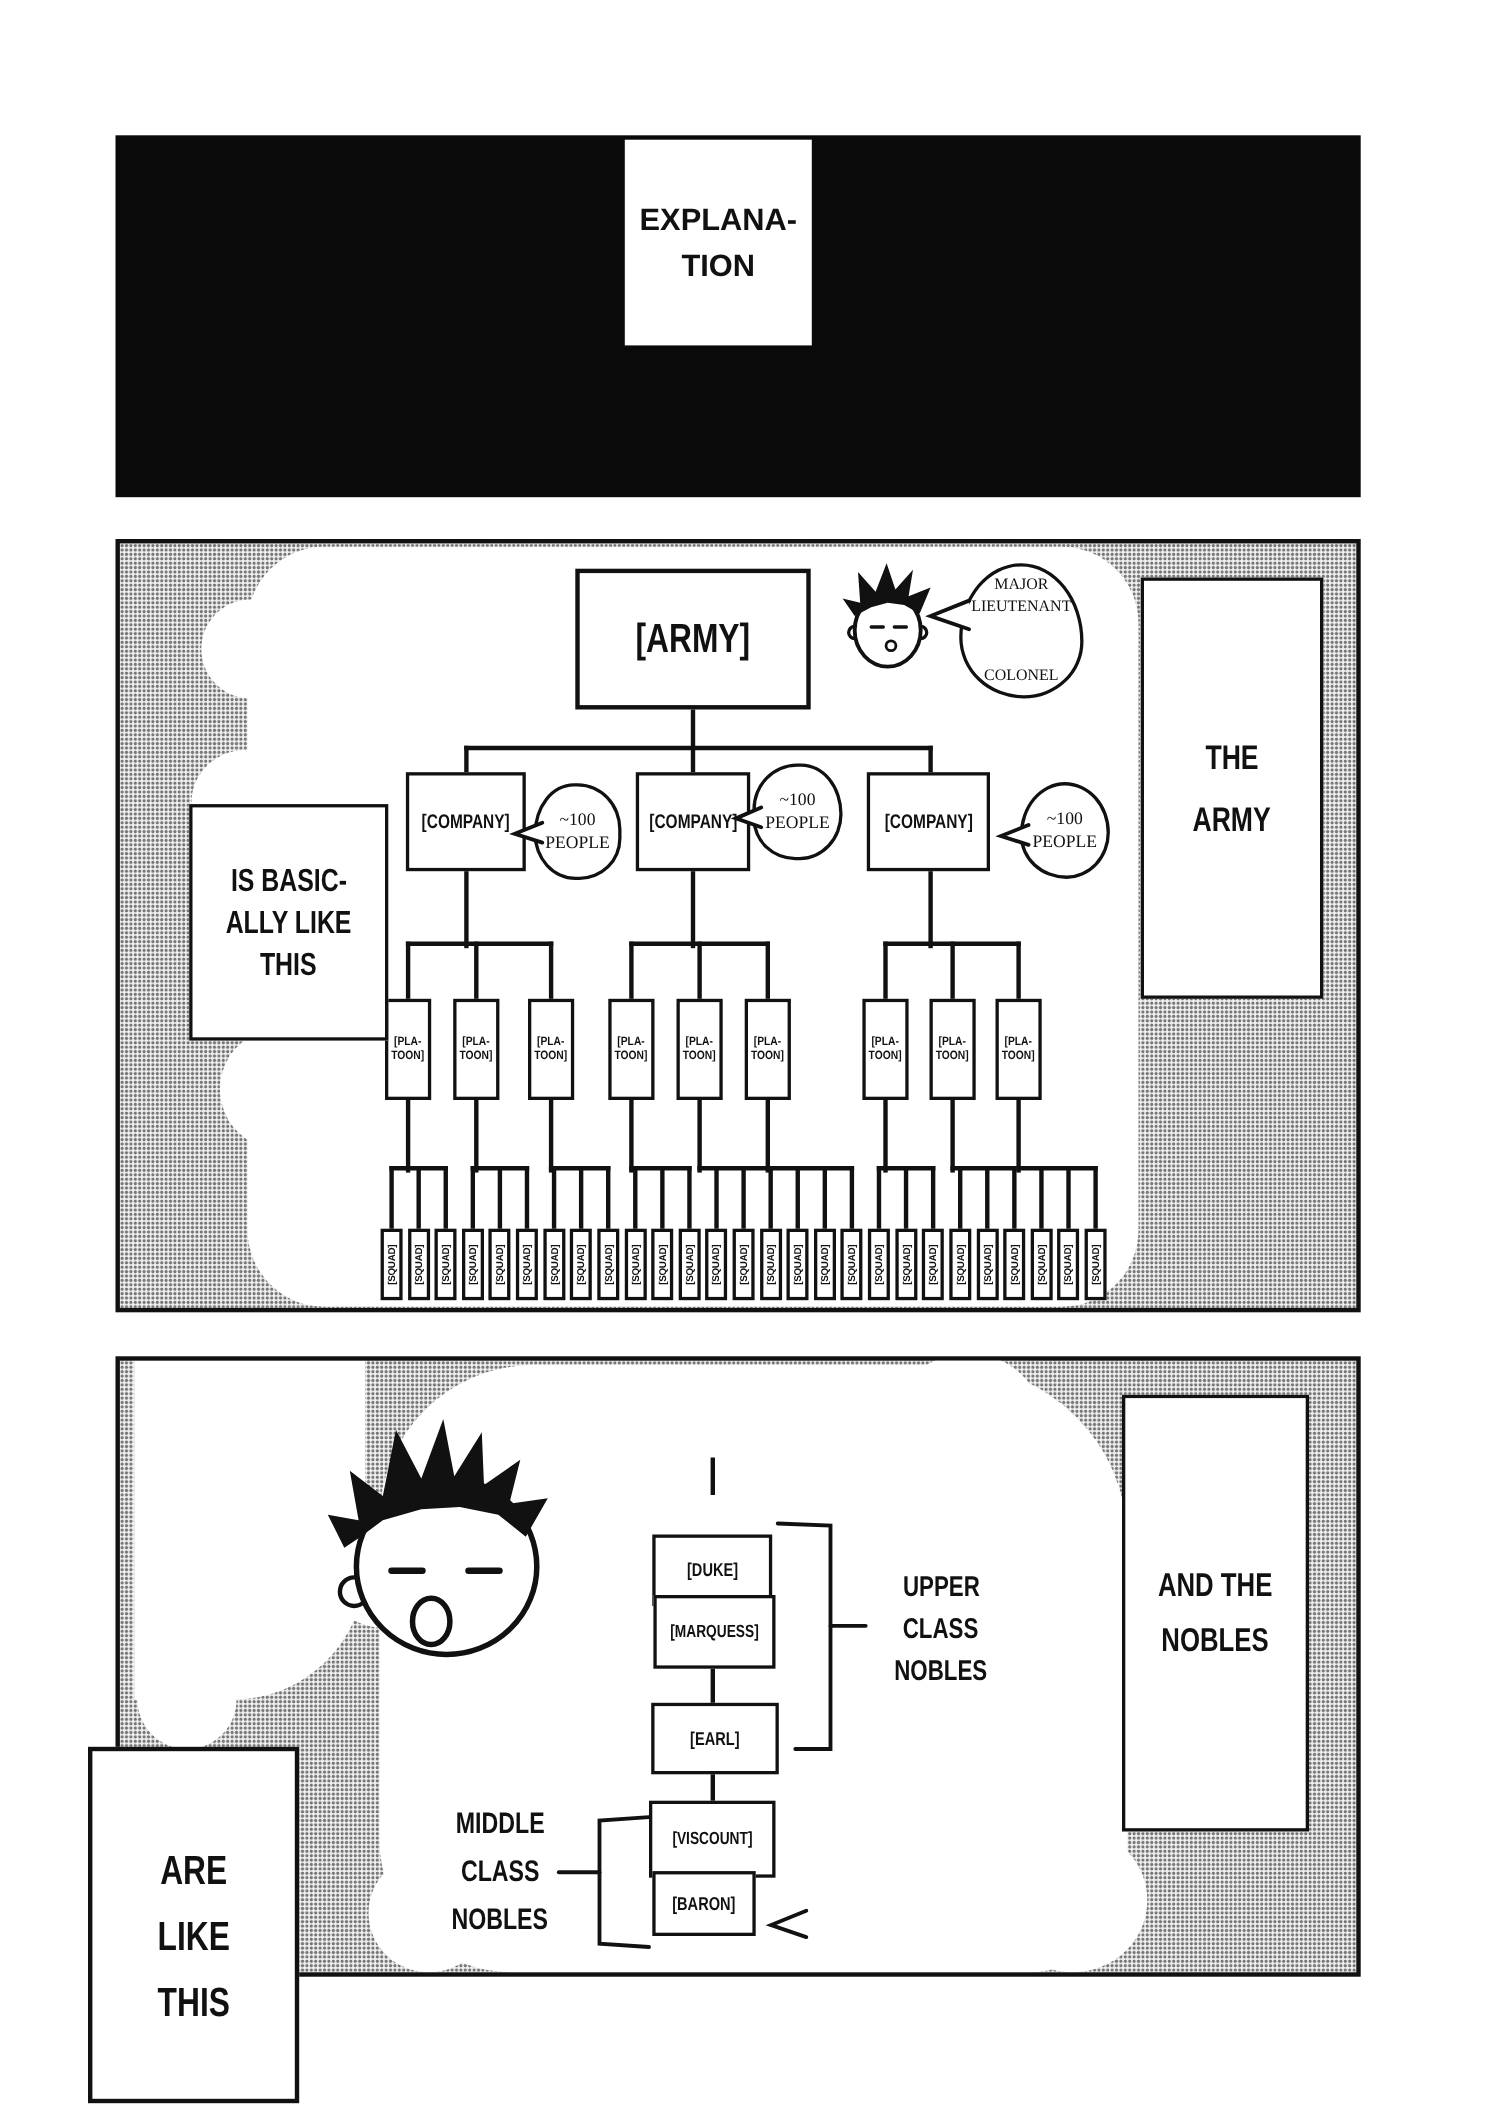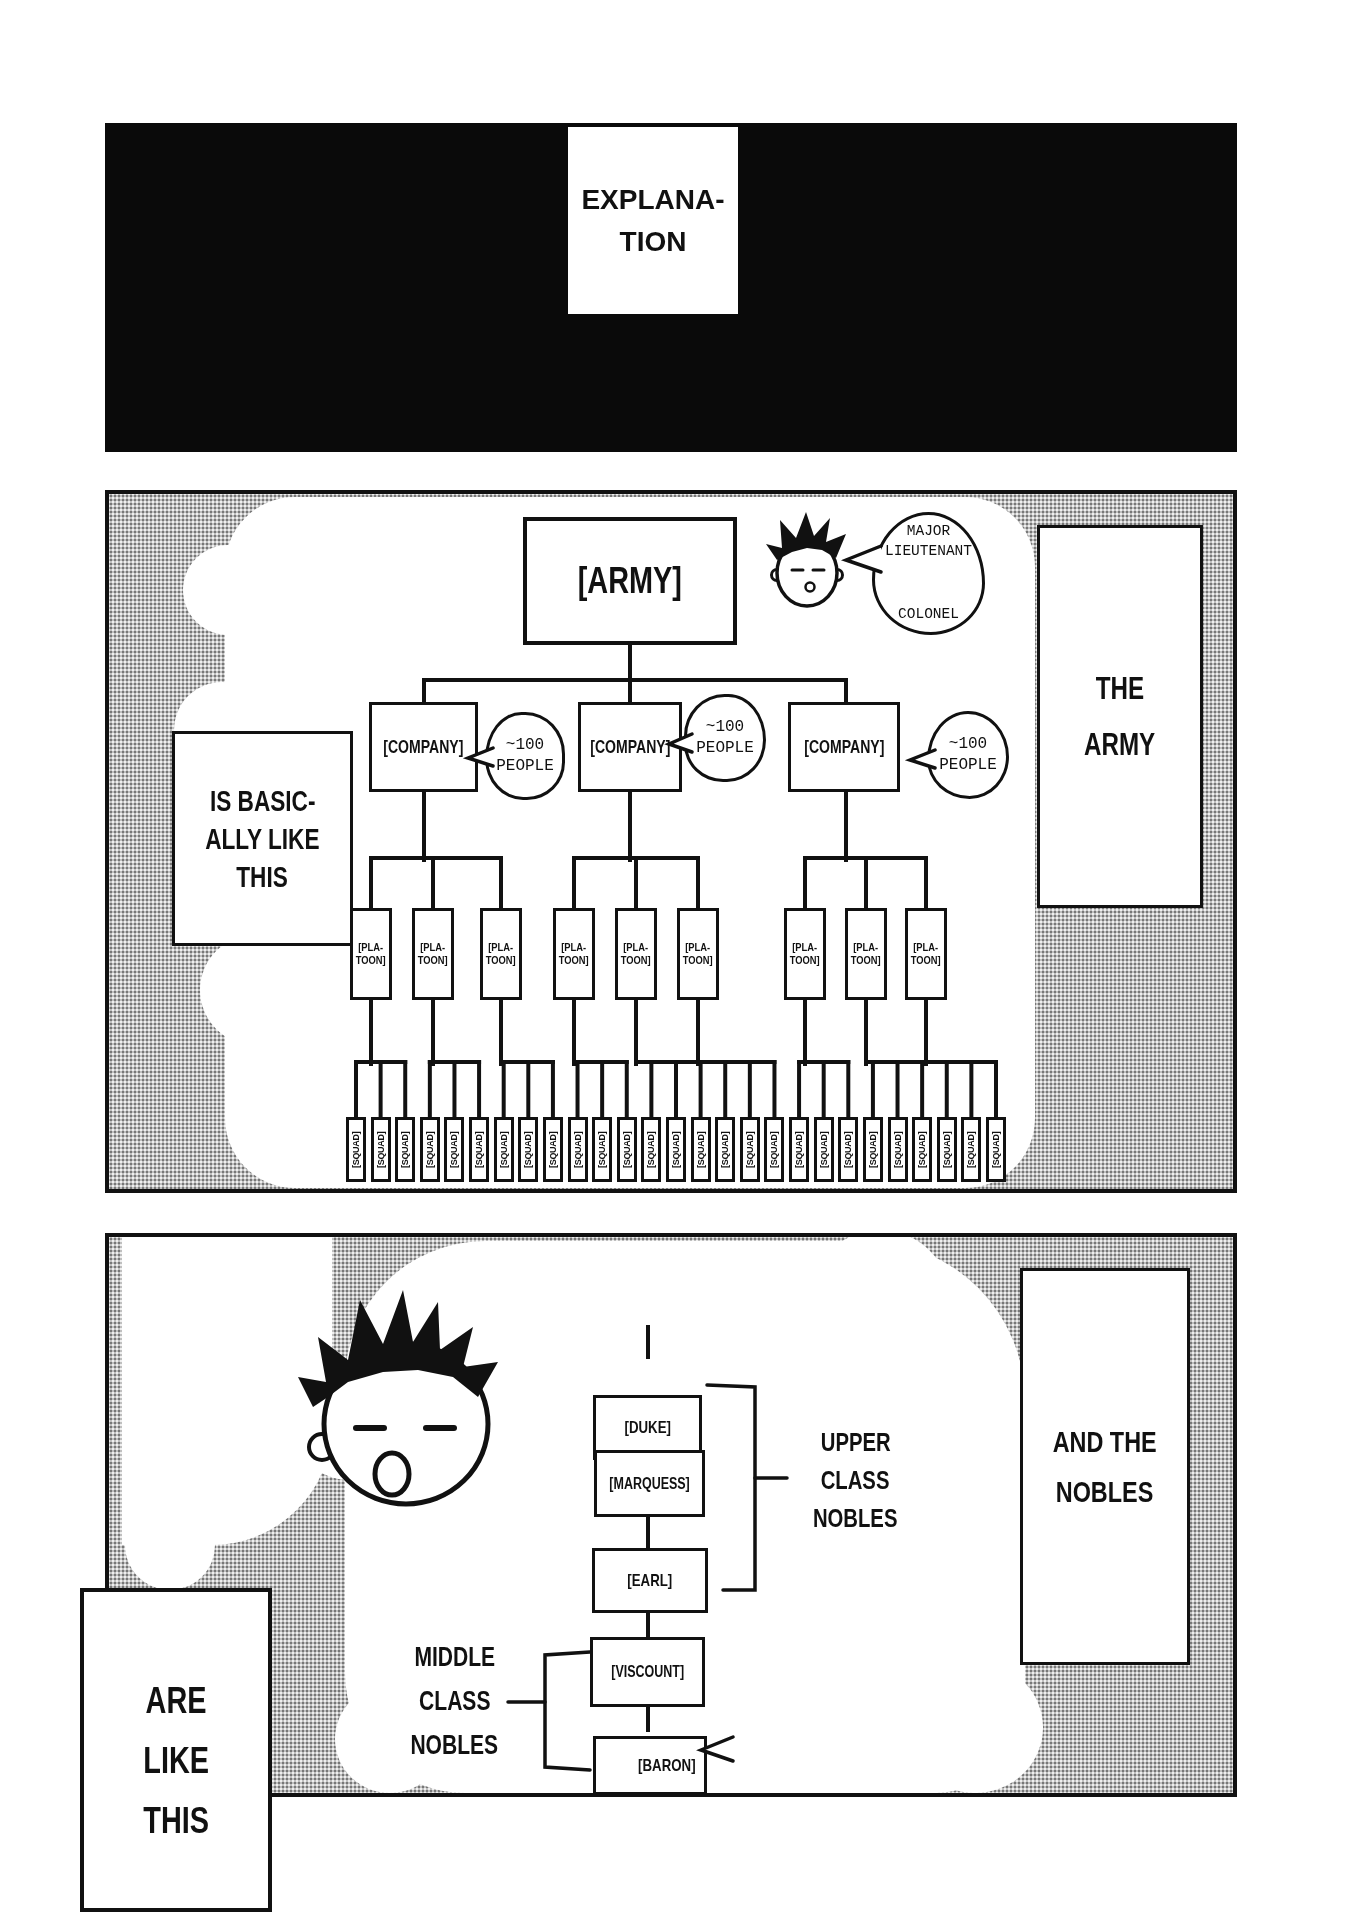--- a/index.html
+++ b/index.html
@@ -6,21 +6,21 @@
   #page{position:relative;width:1352px;height:1920px;background:#fff;overflow:hidden;color:#111;}
   .abs{position:absolute;box-sizing:border-box;}
   
   .tone{background-color:#efefef;background-image:radial-gradient(circle,#777 1.4px,transparent 1.7px);background-size:4px 4px;}
   .panel{border:4px solid #111;overflow:hidden;}
   .cloud{position:absolute;background:#fff;}
   .box{position:absolute;box-sizing:border-box;background:#fff;border:3px solid #111;display:flex;align-items:center;justify-content:center;text-align:center;}
   .b4{border-width:4px;}
   .blocky{font-family:"Liberation Sans",sans-serif;font-weight:bold;color:#111;}
   .squeeze{display:inline-block;transform:scaleX(0.78);transform-origin:50% 50%;white-space:nowrap;}
-  .comic{font-family:Liberation Mono, monospace;color:#111;}
+  .comic{font-family:Liberation Serif, serif;color:#111;}
   .vstack{display:flex;flex-direction:column;align-items:center;justify-content:center;text-align:center;}
   .bubble{position:absolute;box-sizing:border-box;background:#fff;border:3px solid #111;display:flex;flex-direction:column;align-items:center;justify-content:center;text-align:center;}
   .platoon{position:absolute;top:414px;width:42px;height:92px;background:#fff;border:3px solid #111;box-sizing:border-box;display:flex;flex-direction:column;align-items:center;justify-content:center;}
   .platoon span{font-family:"Liberation Sans",sans-serif;font-weight:bold;font-size:11px;line-height:13px;display:inline-block;transform:scaleX(0.85);white-space:nowrap;}
   .squad{position:absolute;top:623px;width:20px;height:65px;background:#fff;border:3px solid #111;box-sizing:border-box;writing-mode:vertical-rl;transform:rotate(180deg);display:flex;align-items:center;justify-content:center;font-family:"Liberation Sans",sans-serif;font-weight:bold;font-size:9px;letter-spacing:-0.3px;}
   svg.layer{position:absolute;left:0;top:0;pointer-events:none;}
   svg .ln{stroke:#111;stroke-width:4;stroke-linecap:square;fill:none;}
   svg .ln3{stroke:#111;stroke-width:3.5;stroke-linecap:round;fill:none;}
 </style>
 </head>
@@ -271,21 +271,21 @@
     </div>
     <div class="box" style="left:485px;top:213px;width:111px;height:67px;">
       <span class="blocky squeeze" style="font-size:16px;">[MARQUESS]</span>
     </div>
     <div class="box" style="left:483px;top:311px;width:116px;height:65px;">
       <span class="blocky squeeze" style="font-size:17px;">[EARL]</span>
     </div>
     <div class="box" style="left:481px;top:400px;width:115px;height:70px;">
       <span class="blocky squeeze" style="font-size:16px;">[VISCOUNT]</span>
     </div>
-    <div class="box" style="left:484px;top:499px;width:114px;height:59px;justify-content:flex-end;">
+    <div class="box" style="left:484px;top:464px;width:94px;height:59px;">
       <span class="blocky squeeze" style="font-size:17px;">[BARON]</span>
     </div>
 
     <div class="abs vstack" style="left:689px;top:186px;width:115px;">
       <span class="blocky squeeze" style="font-size:26px;line-height:38px;">UPPER</span>
       <span class="blocky squeeze" style="font-size:26px;line-height:38px;">CLASS</span>
       <span class="blocky squeeze" style="font-size:26px;line-height:38px;">NOBLES</span>
     </div>
     <div class="abs vstack" style="left:288px;top:398px;width:115px;">
       <span class="blocky squeeze" style="font-size:27px;line-height:44px;">MIDDLE</span>

